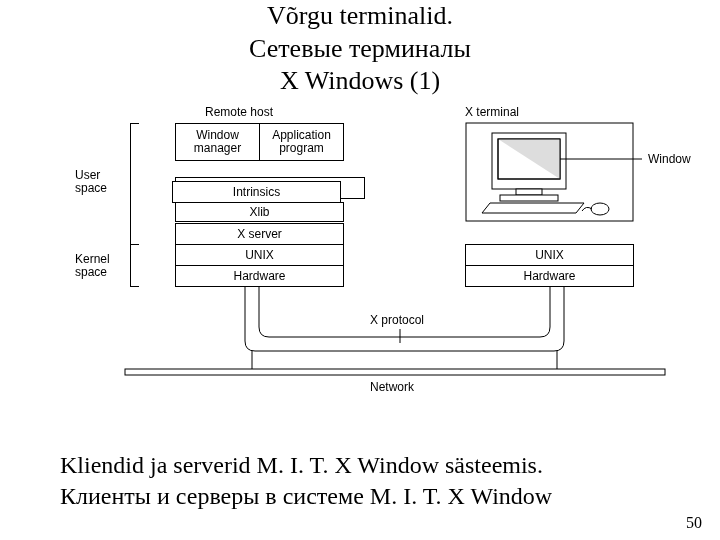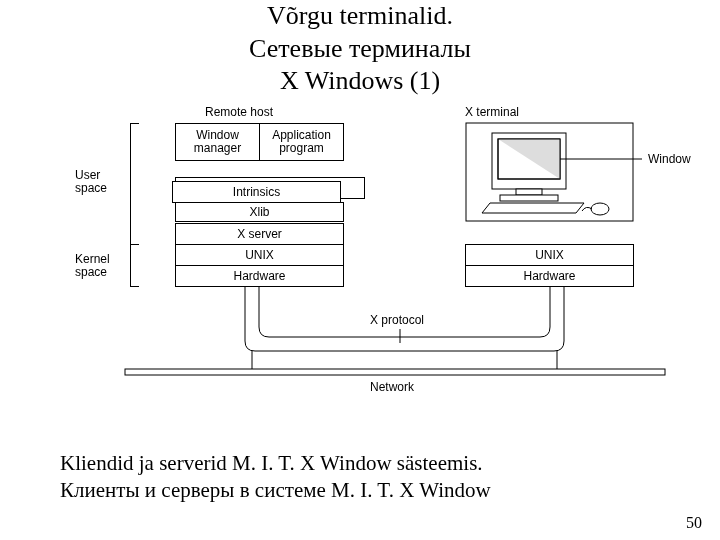--- a/index.html
+++ b/index.html
@@ -1,20 +1,20 @@
 <!DOCTYPE html>
 <html><head>
 <meta charset="utf-8">
 <style>
   body{margin:0;padding:0;width:720px;height:540px;background:#fff;font-family:"Times New Roman",serif;color:#000;position:relative}
   .title{text-align:center;font-size:26px;line-height:1.25;padding-top:0}
   .diagram{position:absolute;left:0;top:105px;width:720px;height:320px;font-family:Arial,Helvetica,sans-serif;font-size:12px}
   .box{position:absolute;border:1px solid #000;background:#fff;display:flex;align-items:center;justify-content:center;text-align:center;box-sizing:border-box}
   .lbl{position:absolute;font-family:Arial,Helvetica,sans-serif;font-size:12px;text-align:left}
-  .caption{position:absolute;left:60px;right:40px;top:450px;font-size:21px;line-height:1.3}
+  .caption{position:absolute;left:60px;right:40px;top:450px;font-size:24px;line-height:1.3}
   .pagenum{position:absolute;right:18px;bottom:8px;font-size:16px}
   .bracket{position:absolute;border-left:1px solid #000}
   .bracket:before,.bracket:after{content:"";position:absolute;width:8px;height:1px;background:#000;left:0}
   .bracket:before{top:0}
   .bracket:after{bottom:0}
   svg{position:absolute;left:0;top:0}
 </style>
 </head>
 <body>
 

